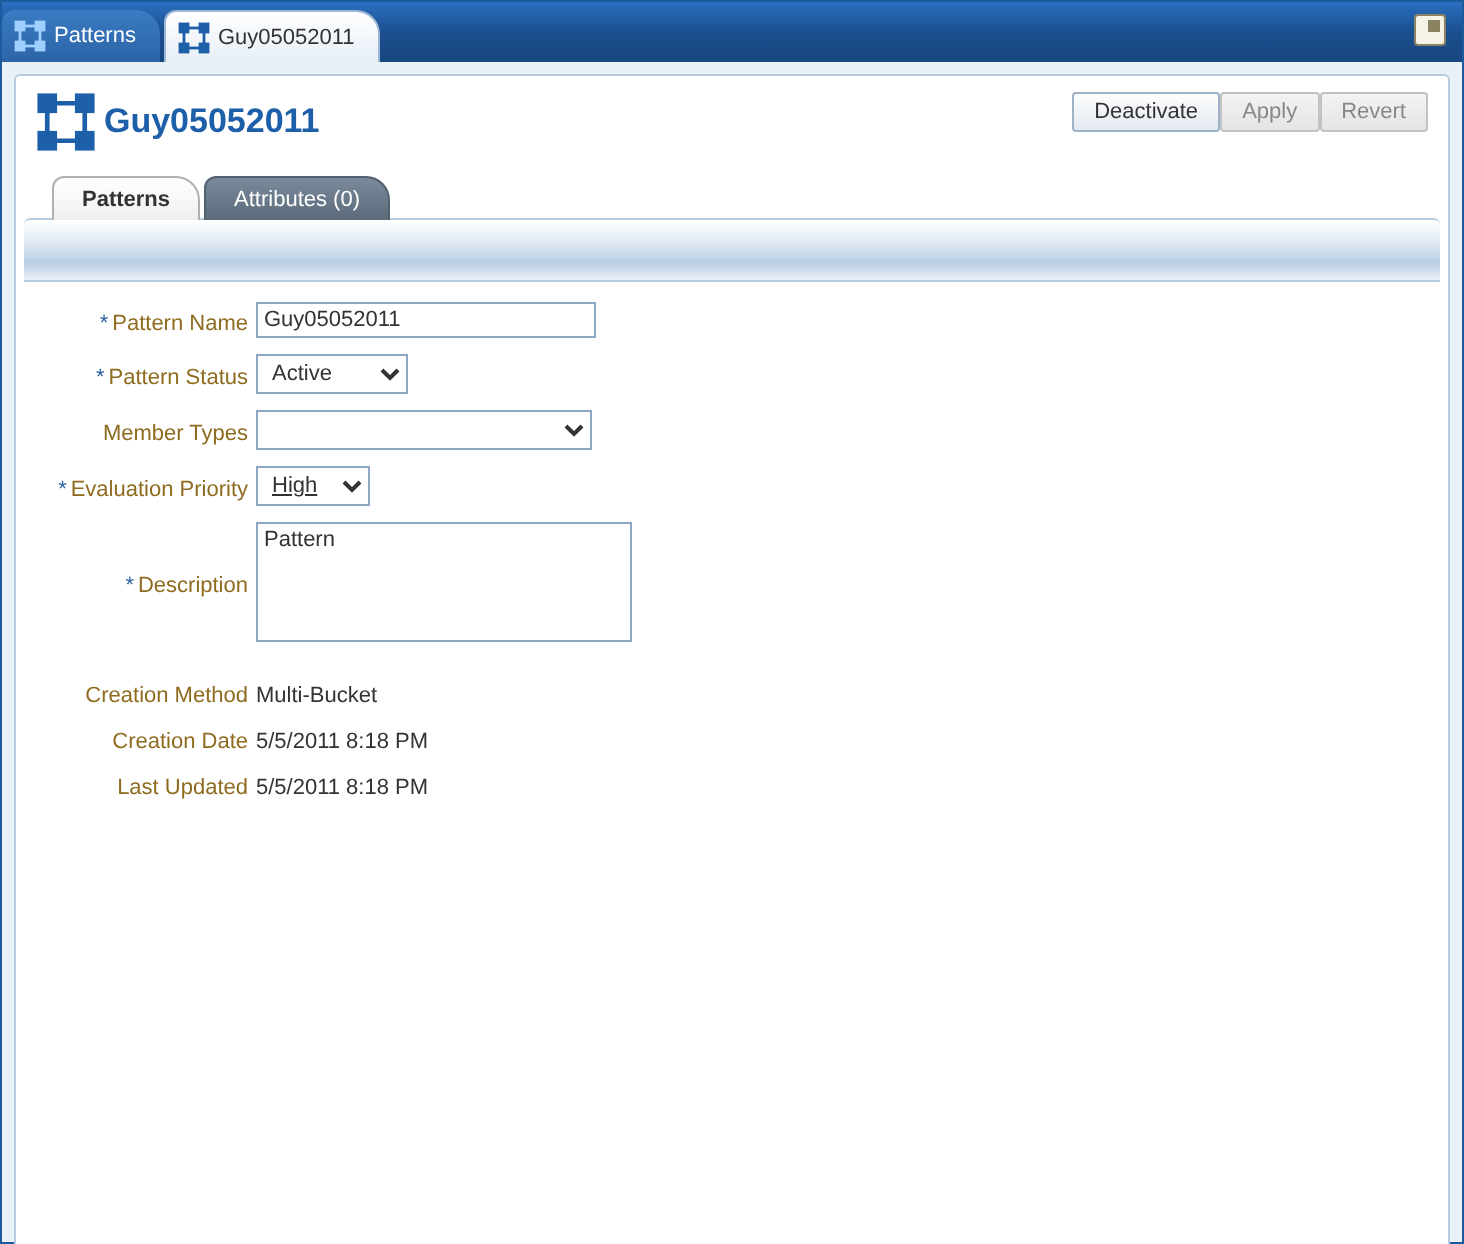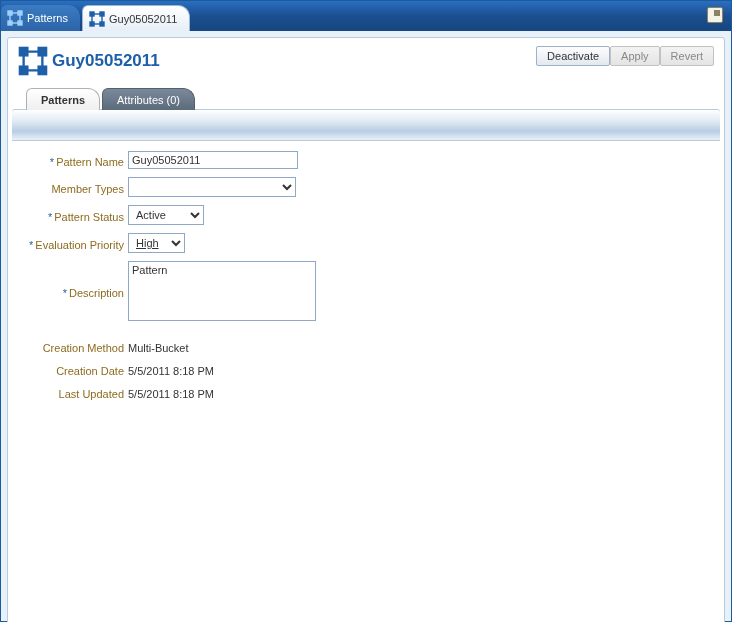--- a/index.html
+++ b/index.html
@@ -291,38 +291,38 @@
 
       <div class="row">
         <div class="label">
           <span class="req">*</span><span>Pattern Name</span>
         </div>
         <input type="text" value="Guy05052011" style="">
       </div>
 
       <div class="row">
         <div class="label">
+          <span class="req">*</span><span>Pattern Status</span>
+        </div>
+        <select class="sel-status">
+          <option>Active</option>
+        </select>
+      </div>
+
+      <div class="row">
+        <div class="label">
           <span>Member Types</span>
         </div>
         <select class="sel-member">
           <option></option>
         </select>
       </div>
 
       <div class="row">
         <div class="label">
-          <span class="req">*</span><span>Pattern Status</span>
-        </div>
-        <select class="sel-status">
-          <option>Active</option>
-        </select>
-      </div>
-
-      <div class="row">
-        <div class="label">
           <span class="req">*</span><span>Evaluation Priority</span>
         </div>
         <select class="sel-priority">
           <option>High</option>
         </select>
       </div>
 
       <div class="row">
         <div class="label">
           <span class="req">*</span><span>Description</span>

